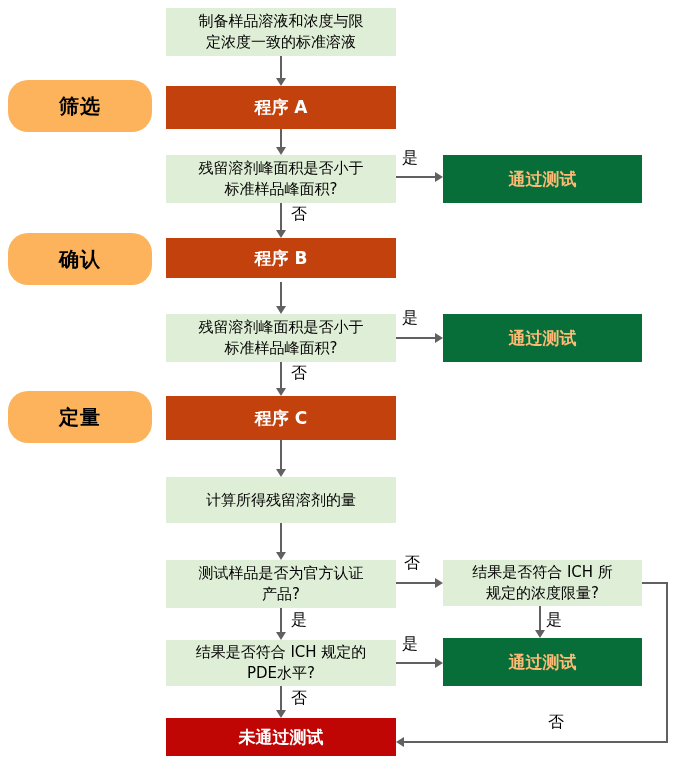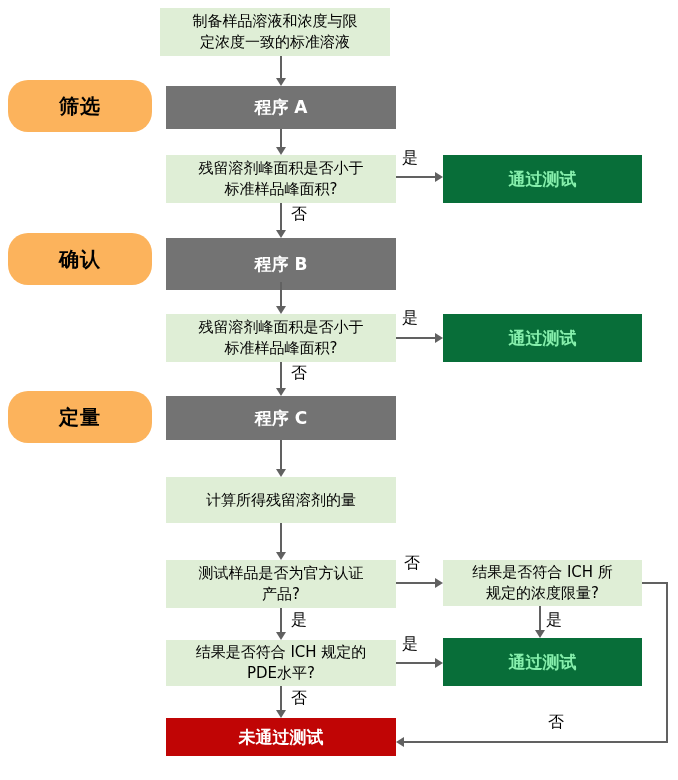--- a/index.html
+++ b/index.html
@@ -20,28 +20,28 @@
     box-sizing: border-box;
     white-space: pre-line;
   }
   .light {
     background: #dfeed6;
     color: #000000;
     font-size: 15px;
     line-height: 1.4;
   }
   .blue {
-    background: #737373;
+    background: #c2410c;
     color: #ffffff;
     font-weight: bold;
     font-size: 17px;
   }
   .dgreen {
     background: #086e39;
-    color: #86efac;
+    color: #fdba74;
     font-weight: bold;
     font-size: 17px;
   }
   .red {
     background: #c00505;
     color: #ffffff;
     font-weight: bold;
     font-size: 17px;
   }
   .stage {
@@ -81,26 +81,26 @@
 </style>
 </head>
 <body>
 
 <div id="canvas">
 
   <div class="box stage" style="left:8px; top:80px; width:144px; height:52px;">筛选</div>
   <div class="box stage" style="left:8px; top:233px; width:144px; height:52px;">确认</div>
   <div class="box stage" style="left:8px; top:391px; width:144px; height:52px;">定量</div>
 
-  <div class="box light" style="left:160px; top:8px; width:230px; height:48px;">制备样品溶液和浓度与限
+  <div class="box light" style="left:166px; top:8px; width:230px; height:48px;">制备样品溶液和浓度与限
 定浓度一致的标准溶液</div>
   <div class="box blue" style="left:166px; top:86px; width:230px; height:43px;">程序 A</div>
   <div class="box light" style="left:166px; top:155px; width:230px; height:48px;">残留溶剂峰面积是否小于
 标准样品峰面积?</div>
-  <div class="box blue" style="left:166px; top:238px; width:230px; height:52px;">程序 B</div>
+  <div class="box blue" style="left:166px; top:238px; width:230px; height:40px;">程序 B</div>
   <div class="box light" style="left:166px; top:314px; width:230px; height:48px;">残留溶剂峰面积是否小于
 标准样品峰面积?</div>
   <div class="box blue" style="left:166px; top:396px; width:230px; height:44px;">程序 C</div>
   <div class="box light" style="left:166px; top:477px; width:230px; height:46px;">计算所得残留溶剂的量</div>
   <div class="box light" style="left:166px; top:560px; width:230px; height:48px;">测试样品是否为官方认证
 产品?</div>
   <div class="box light" style="left:166px; top:640px; width:230px; height:46px;">结果是否符合 ICH 规定的
 PDE水平?</div>
   <div class="box red" style="left:166px; top:718px; width:230px; height:38px;">未通过测试</div>
 

